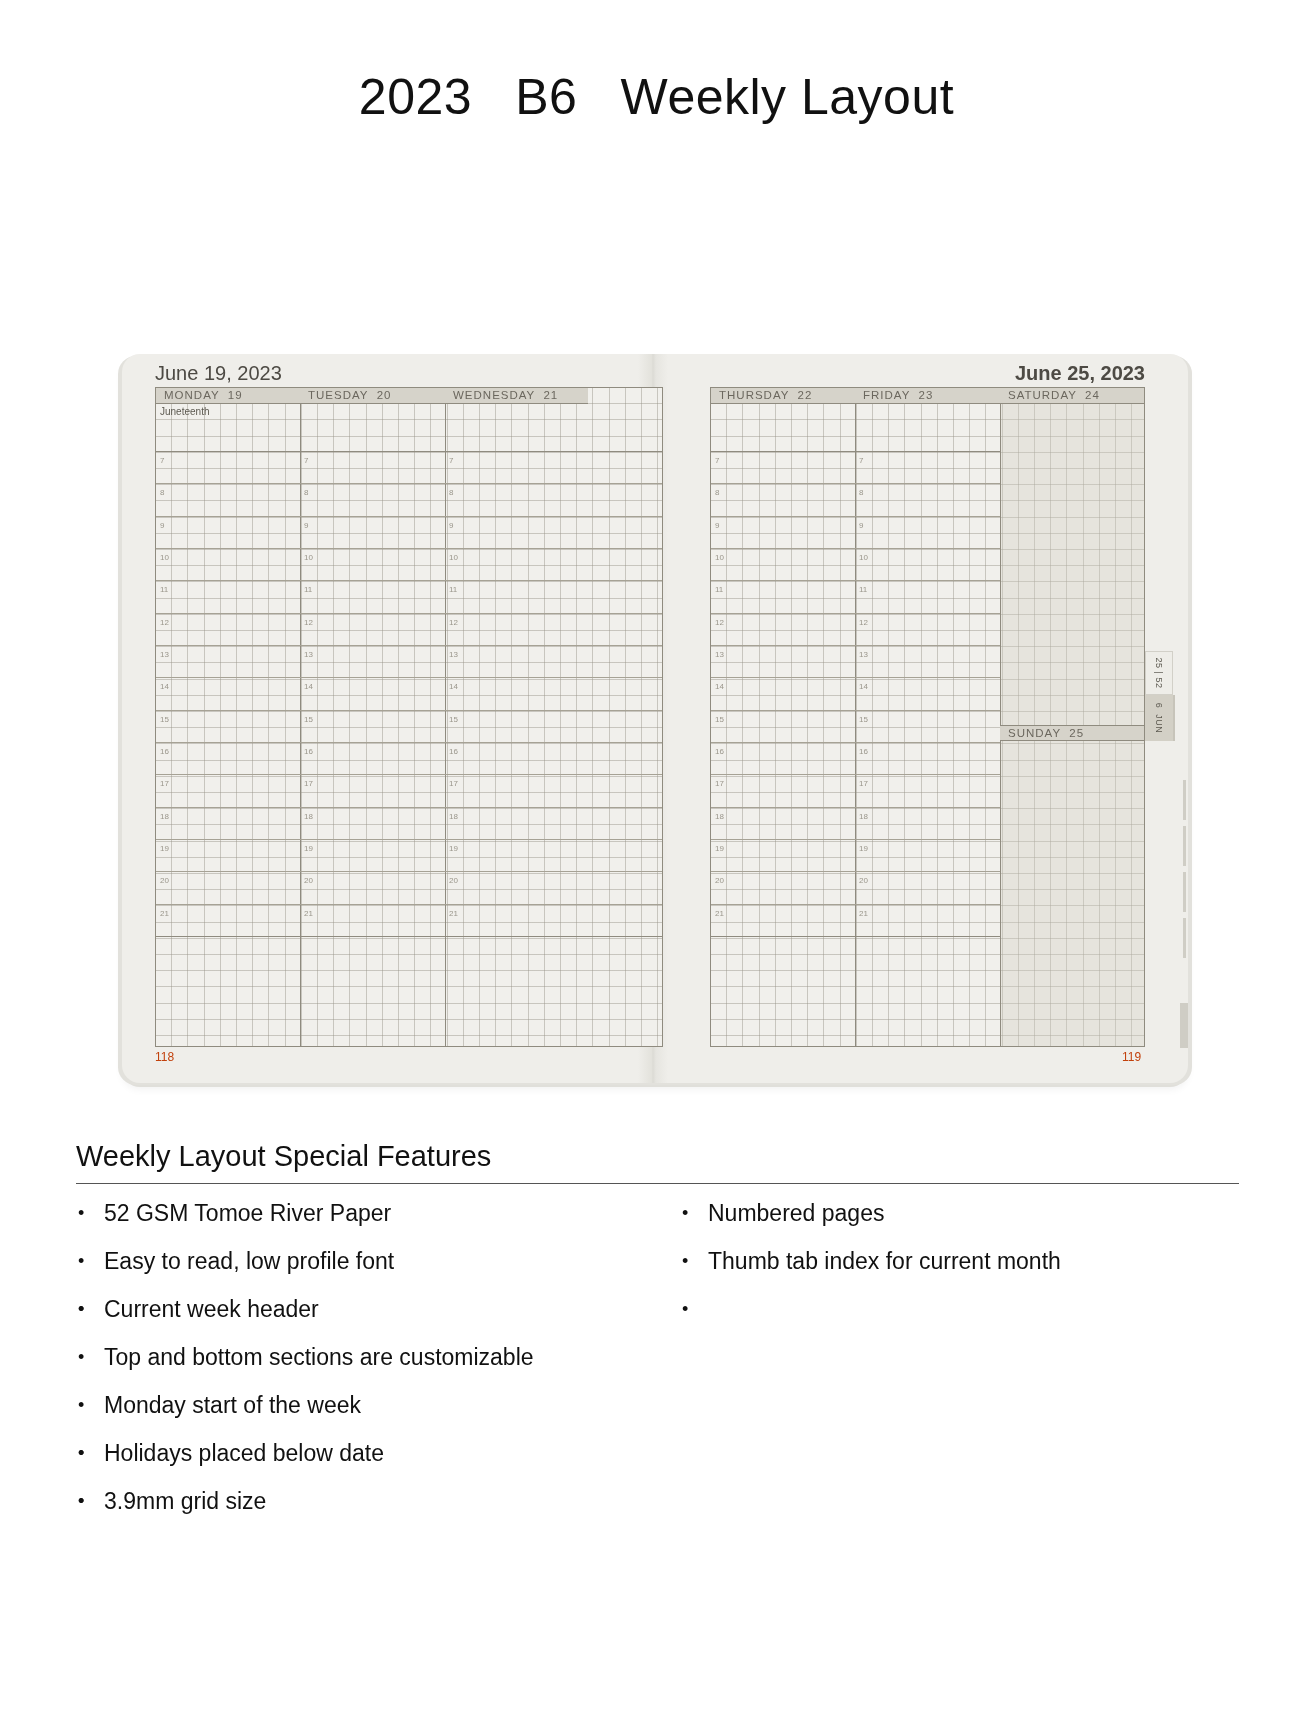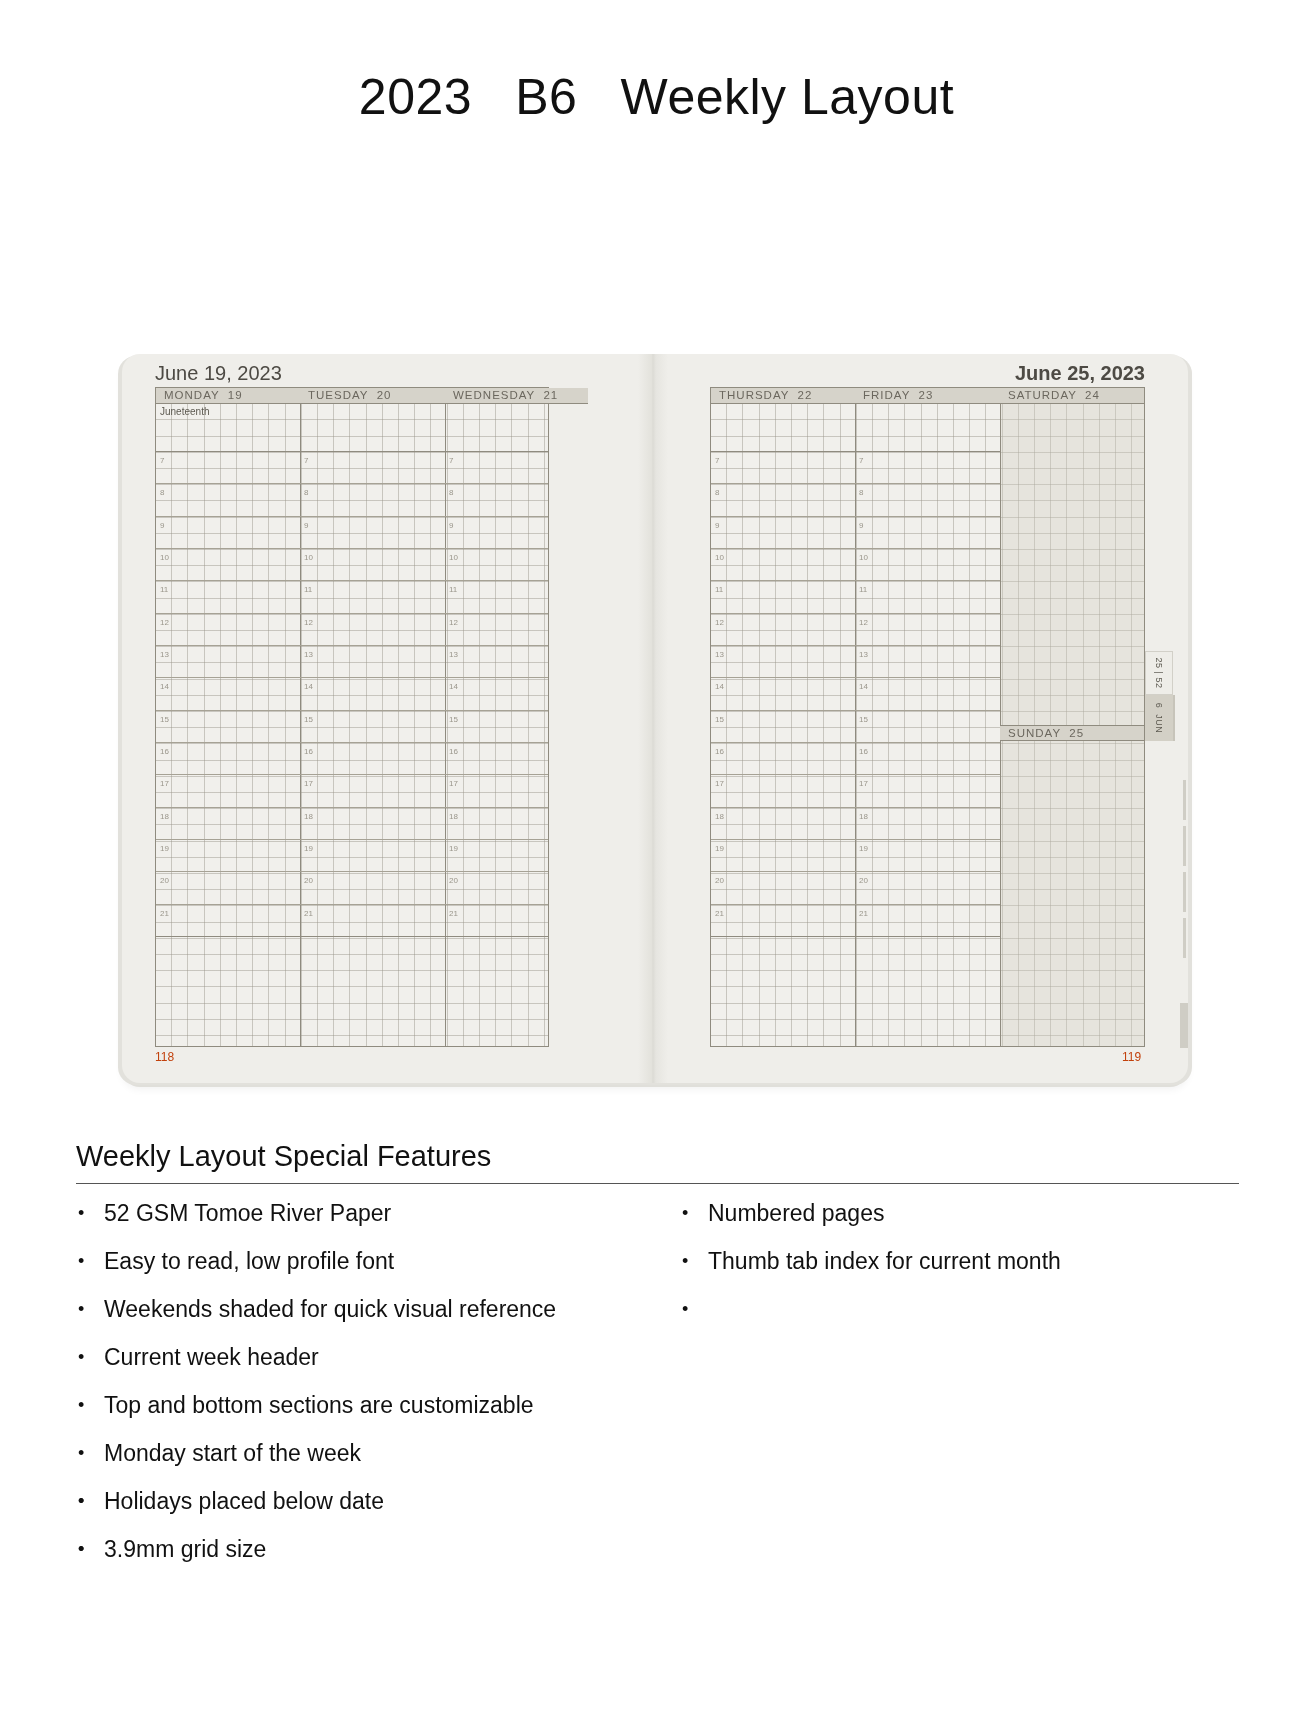--- a/index.html
+++ b/index.html
@@ -19,21 +19,21 @@
   .week-date { position:absolute; top:362px; font-size:20px; color:#4d4a44; }
   .week-date.left { left:155px; }
   .week-date.right { right:calc(1313px - 1145px); text-align:right;font-weight:bold; }
 
   .grid { position:absolute; top:387px; height:660px; border:1.5px solid #8f8b7f; box-sizing:border-box;
           background-color:#f1f0ec;
           background-image:
             repeating-linear-gradient(to right, transparent 0 15.2px, rgba(150,146,135,0.45) 15.2px 16.2px),
             repeating-linear-gradient(to bottom, transparent 0 15.2px, rgba(150,146,135,0.45) 15.2px 16.2px);
           background-position: 0 0, 0 0; }
-  .grid.left { left:155px; width:394px; }
+  .grid.left { left:155px; width:508px; }
   .grid.right { left:710px; width:435px; }
   .col-divider { position:absolute; top:0; bottom:0; width:0; border-left:1.5px solid #8f8b7f; }
   .weekend { position:absolute; top:0; bottom:0; background:rgba(210,207,196,0.35); }
 
   .day-header { position:absolute; height:16px; background:#d6d3ca; border-bottom:1.5px solid #8f8b7f;
                 box-sizing:border-box; font-size:11.5px; letter-spacing:1px; color:#6b675e;
                 padding-left:8px; line-height:15px; white-space:pre; }
   .holiday { position:absolute; font-size:10px; color:#5c5950; }
 
   .hline { position:absolute; height:0; border-top:1.5px solid #8f8b7f; }
@@ -221,21 +221,21 @@
   <div class="thumb-tab-month">
     <span class="tab-text">6  JUN</span>
   </div>
 </div>
 
 <div class="features-title">Weekly Layout Special Features</div>
 <div class="features-rule"></div>
 <ul class="feat-list col1">
   <li><span class="bullet">•</span><span>52 GSM Tomoe River Paper</span></li>
   <li><span class="bullet">•</span><span>Easy to read, low profile font</span></li>
-  <li><span class="bullet">•</span><span>Weekends shaded for quick visual reference</span></li>
+  <li><span class="bullet">•</span></li>
   <li><span class="bullet">•</span><span>Current week header</span></li>
   <li><span class="bullet">•</span><span>Top and bottom sections are customizable</span></li>
   <li><span class="bullet">•</span><span>Monday start of the week</span></li>
   <li style="width:520px"><span class="bullet">•</span></li>
   <li><span class="bullet">•</span><span>Holidays placed below date</span></li>
   <li><span class="bullet">•</span></li>
   <li><span class="bullet">•</span><span>3.9mm grid size</span></li>
 </ul>
 <ul class="feat-list col2">
   <li><span class="bullet">•</span><span>Numbered pages</span></li>

